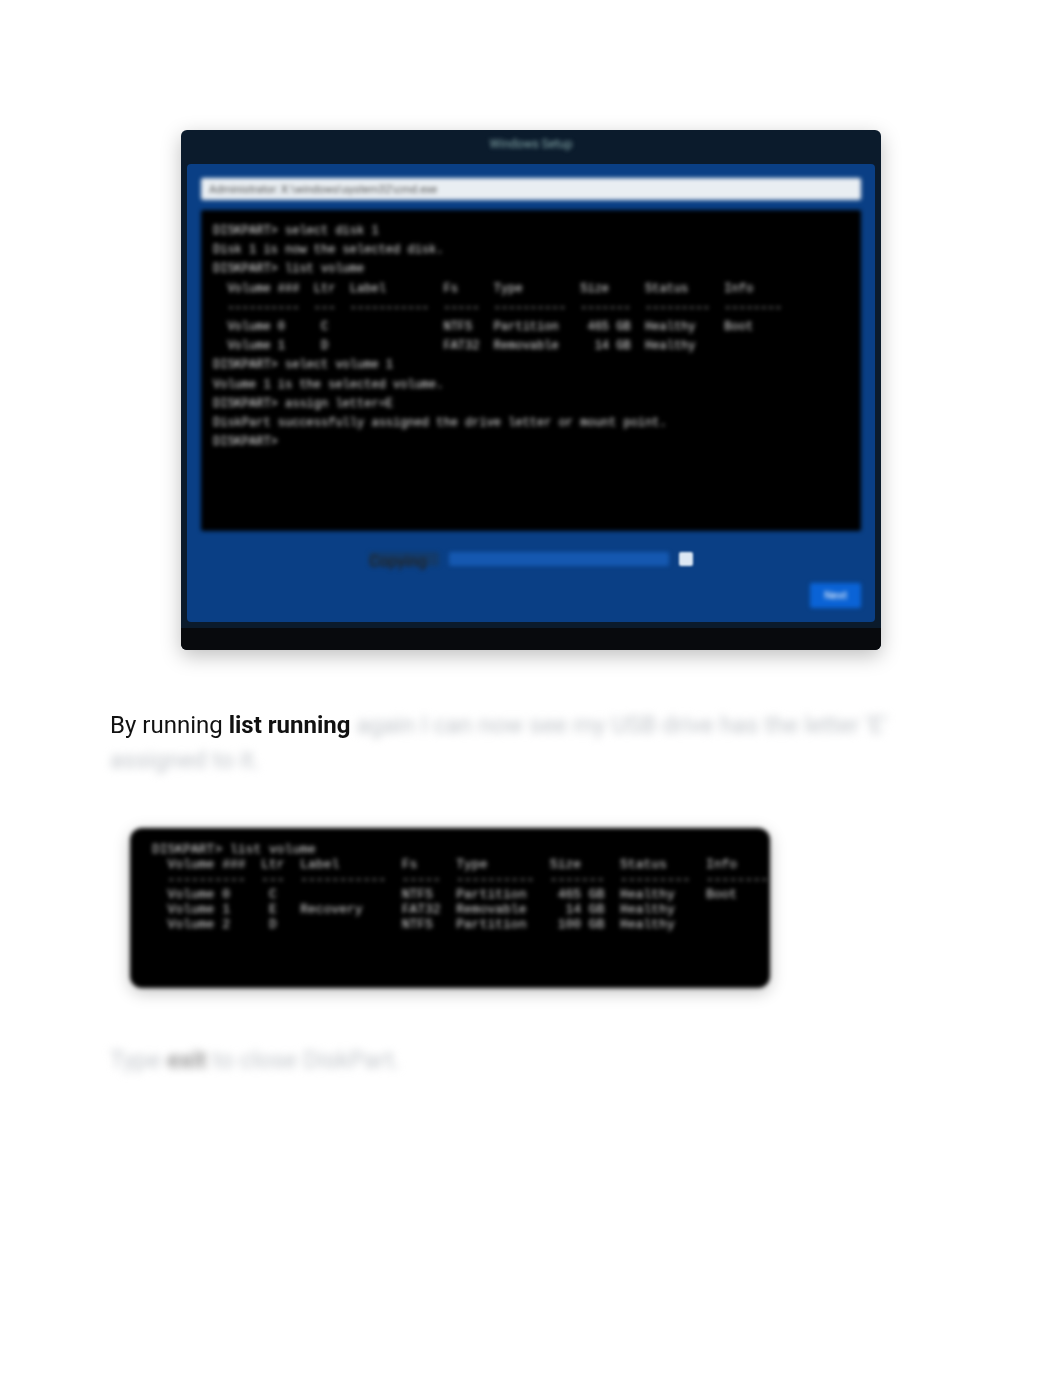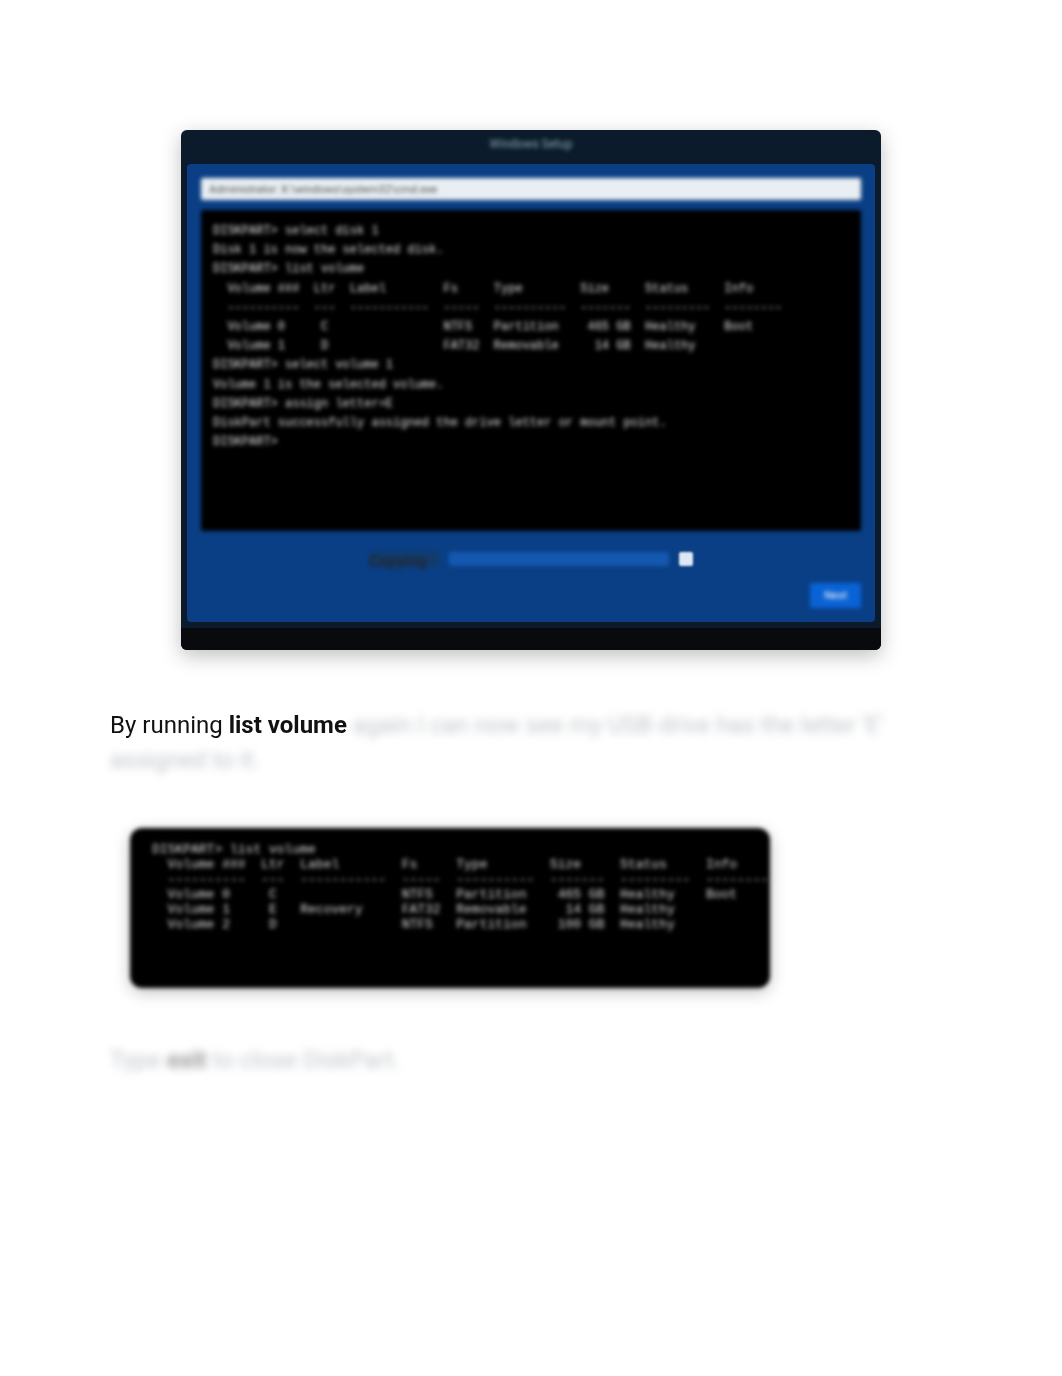--- a/index.html
+++ b/index.html
@@ -187,21 +187,21 @@
         <div class="dot"></div>
       </div>
       <div class="bottom-btn-row">
         <div class="bottom-btn">Next</div>
       </div>
     </div>
     <div class="taskbar"></div>
   </div>
 
   <p class="para">
-    <span>By running </span><b>list volume</b><span class="faded"> again I can now see my USB drive has the letter 'E' assigned to it.</span>
+    <span>By running </span><b>list running</b><span class="faded"> again I can now see my USB drive has the letter 'E' assigned to it.</span>
   </p>
 
   <div class="shot2">
     <span class="row">DISKPART&gt; list volume</span>
     <span class="row">  Volume ###  Ltr  Label        Fs     Type        Size     Status     Info</span>
     <span class="row">  ----------  ---  -----------  -----  ----------  -------  ---------  --------</span>
     <span class="row">  Volume 0     C                NTFS   Partition    465 GB  Healthy    Boot</span>
     <span class="row">  Volume 1     E   Recovery     FAT32  Removable     14 GB  Healthy</span>
     <span class="row">  Volume 2     D                NTFS   Partition    100 GB  Healthy</span>
   </div>

